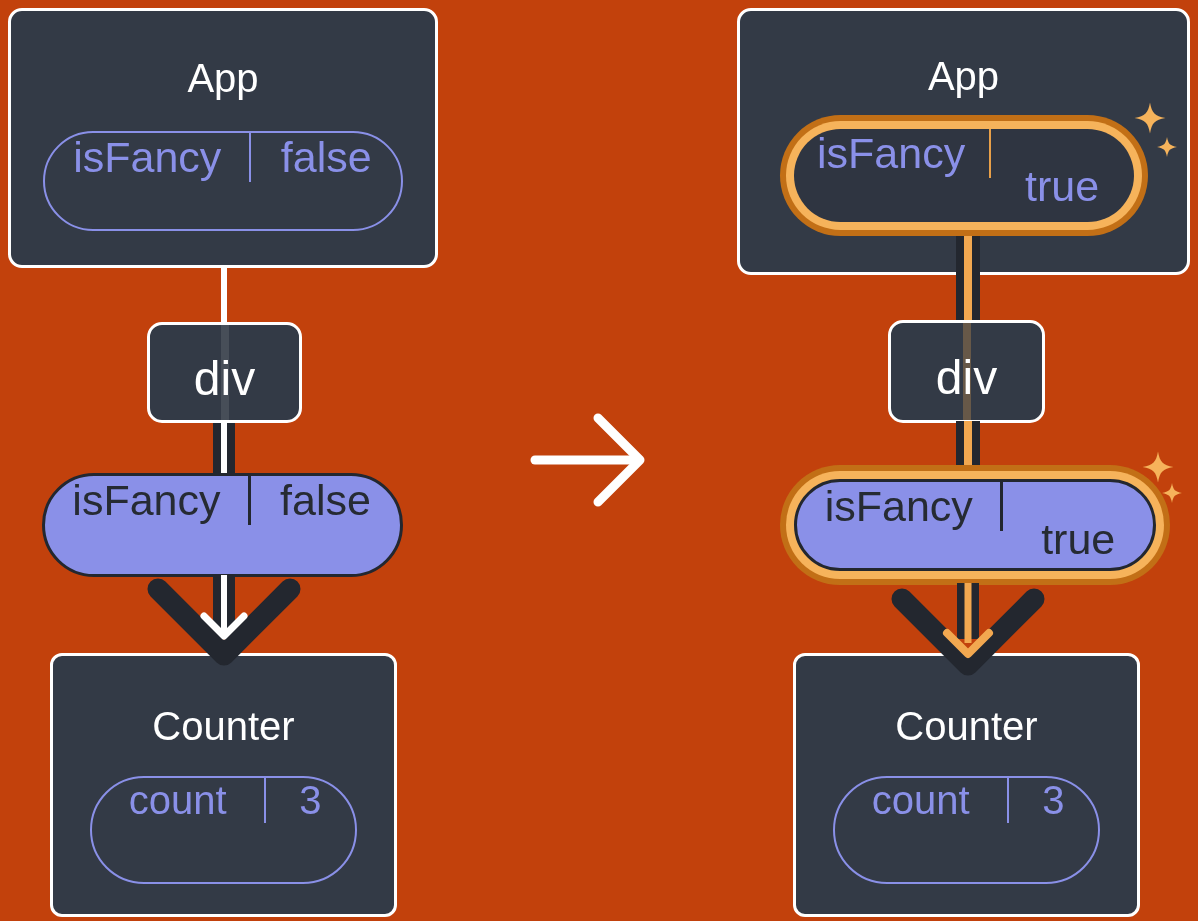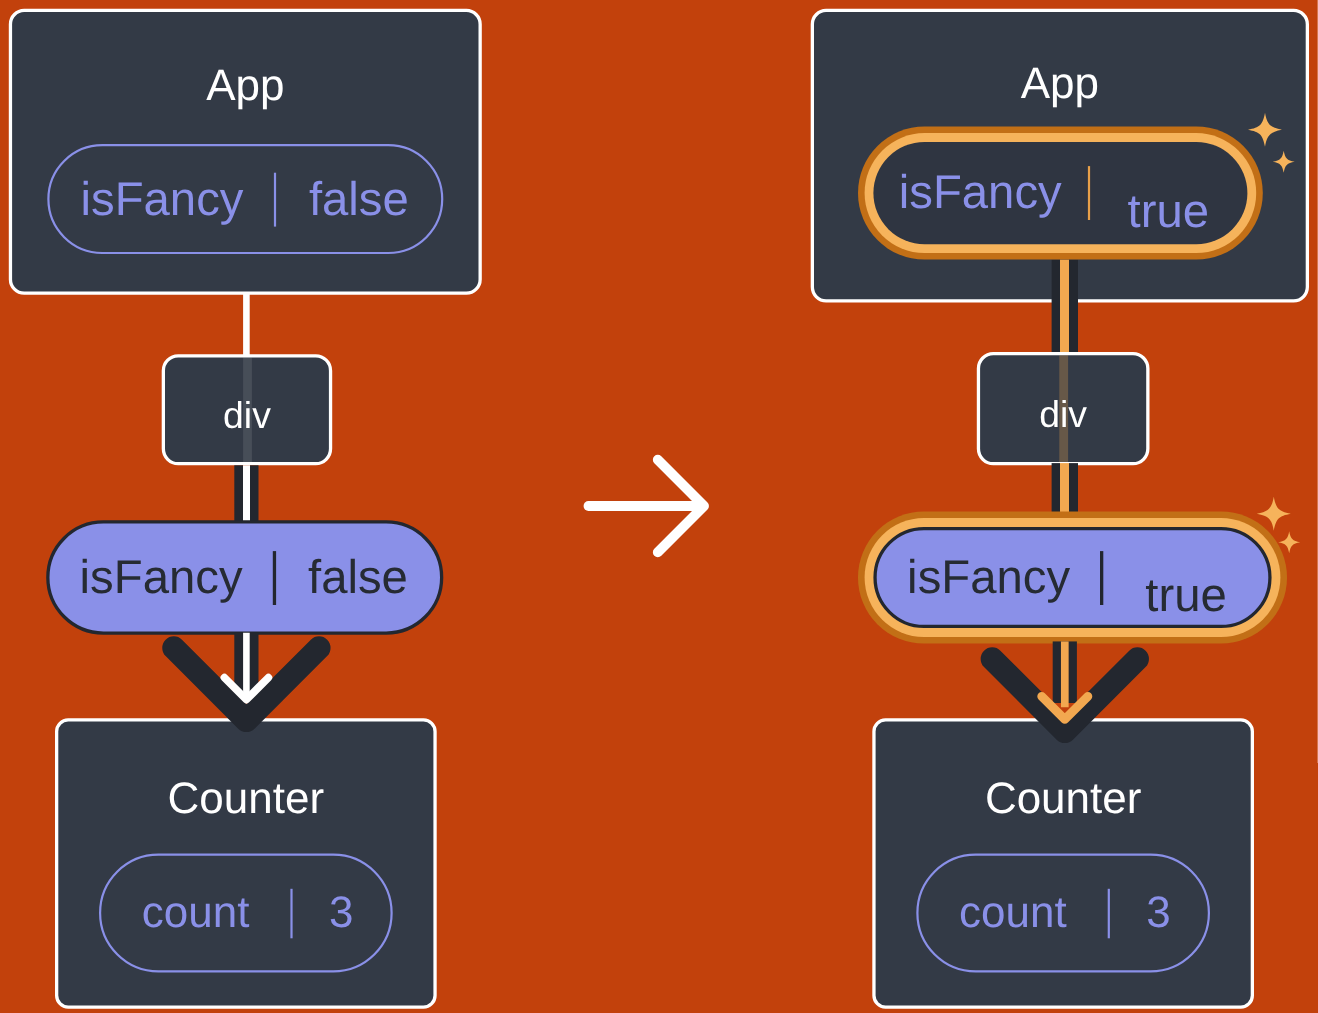--- a/index.html
+++ b/index.html
@@ -18,33 +18,33 @@
   .app-card-left   { left:8px;   top:8px;   width:430px; height:260px; padding-top:42px; }
   .app-card-left .card-title { margin-bottom:28px; }
   .app-card-right  { left:737px; top:8px;   width:453px; height:267px; padding-top:40px; }
   .app-card-right .card-title { margin-bottom:14px; }
   .div-card {
     position:absolute; background:#333a46; border:3px solid #ffffff;
     border-radius:15px; display:flex; align-items:center; justify-content:center;
   }
   .div-card-left  { left:147px; top:322px; width:155px; height:101px; }
   .div-card-right { left:888px; top:320px; width:157px; height:103px; }
-  .div-label { color:#ffffff; font-size:34px; position:relative;margin-top:12px; }
+  .div-label { color:#ffffff; font-size:48px; position:relative;margin-top:12px; }
   .div-stripe {
     position:absolute; top:0; bottom:0; left:calc(50% - 4px); width:8px;
   }
   .div-stripe.white-tint  { background:rgba(255,255,255,0.10); }
   .div-stripe.orange-tint { background:rgba(242,168,80,0.28); }
   .counter-card-left  { left:50px;  top:653px; width:347px; height:264px; padding-top:44px; border-radius:12px; }
   .counter-card-right { left:793px; top:653px; width:347px; height:264px; padding-top:44px; border-radius:12px; }
   .counter-card-left .card-title, .counter-card-right .card-title { line-height:52px; margin-bottom:24px; }
 
   
   .pill {
-    display:flex; align-items:center; border-radius:999px; overflow:hidden;
+    display:flex; align-items:flex-start; border-radius:999px; overflow:hidden;
   }
   .pill .cell {
     display:flex; align-items:center; justify-content:center;
     font-size:43px; color:#8a90e8;
   }
   .pill .name { width:58%; }
   .pill .value { width:42%; }
   .pill-outline { border:2px solid #8a90e8; background:transparent; }
   .pill-outline .name { border-right:2px solid #8a90e8; }
   .state-pill-app-left { width:360px; height:100px; }

